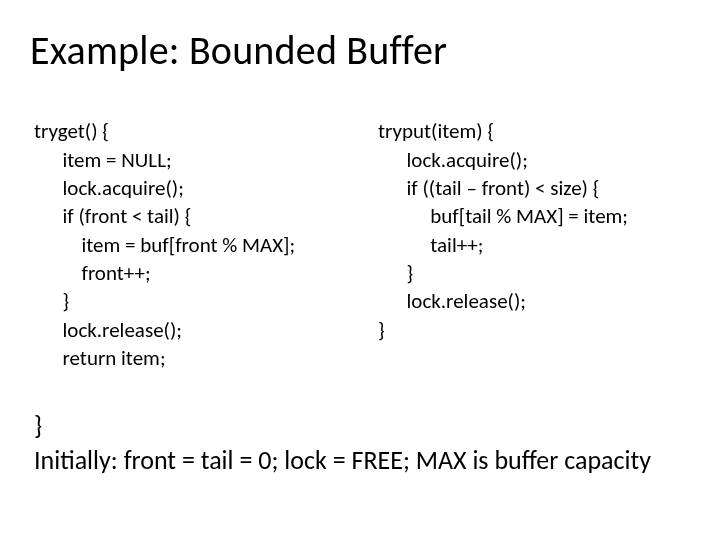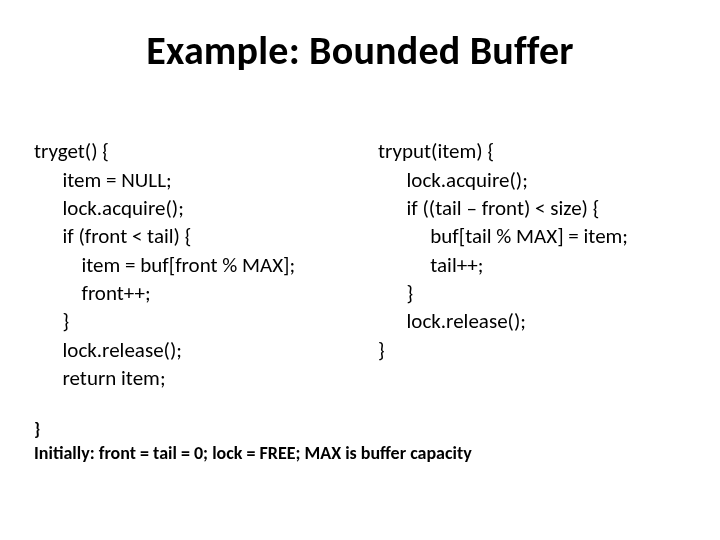--- a/index.html
+++ b/index.html
@@ -12,49 +12,47 @@
     color: #000;
   }
   .slide {
     width: 720px;
     height: 540px;
     position: relative;
     box-sizing: border-box;
     padding: 20px 30px 0 30px;
   }
   .title {
-    text-align: center;
     font-size: 40px;
-    font-weight: 700;
-    margin: 6px 0 34px 0;
+    font-weight: 400;
+    margin: 6px 0 14px 0;
     letter-spacing: 0.2px;
   }
   .body {
     display: flex;
     flex-direction: row;
     font-size: 21px;
     line-height: 1.35;
   }
   .col {
     flex: 1;
     white-space: pre;
   }
   .col-left {
     padding-left: 4px;
   }
   .col-right {
     padding-left: 0px;
     margin-left: 32px;
   }
   .footer {
-    font-size: 18px;
+    font-size: 26px;
     line-height: 1.35;
     padding-left: 4px;
     white-space: pre;
-    font-weight: bold;
   }
 </style>
 </head>
 <body>
 
 <div class="slide">
   <div class="title">Example: Bounded Buffer</div>
 
   <div class="body">
     <div class="col col-left">

